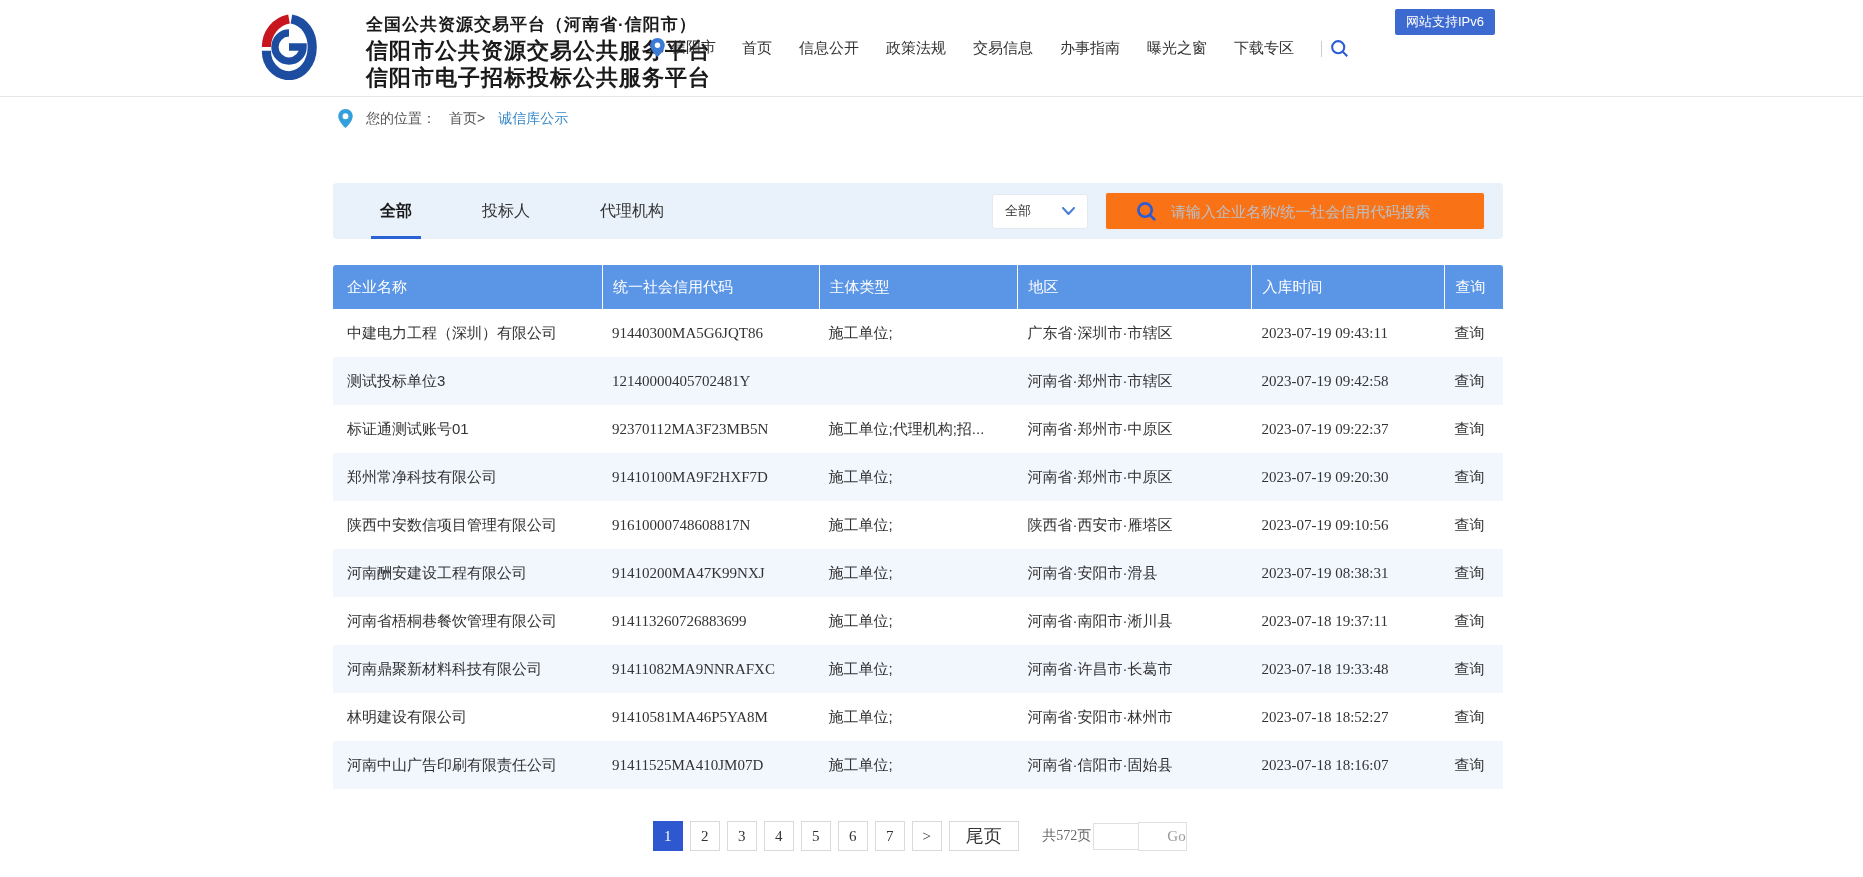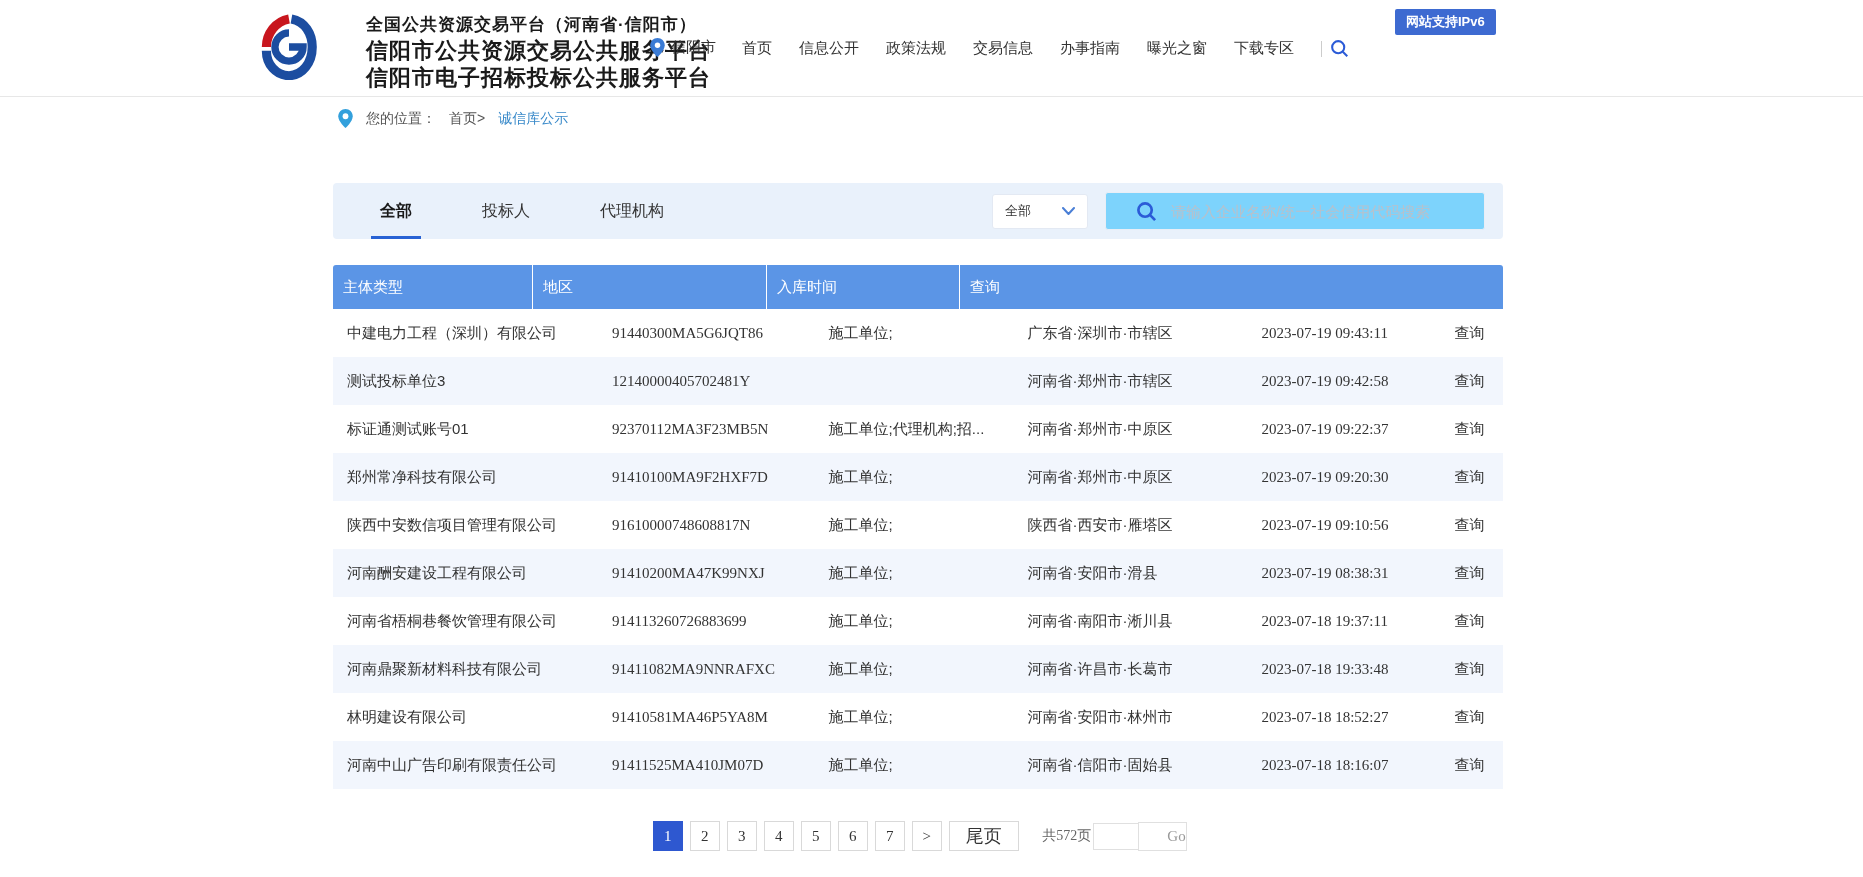--- a/index.html
+++ b/index.html
@@ -12,42 +12,42 @@
   .titles { position:absolute; left:326px; top:12px; color:#1a1a1a;margin-left:40px; }
   .title-sm { font-size:17px; font-weight:700; line-height:25px; letter-spacing:1px; }
   .title-lg { font-size:22px; font-weight:700; line-height:27px; letter-spacing:1px; }
   .city { position:absolute; left:650px; top:38px; display:flex; align-items:center; gap:6px;
           font-size:15px; color:#333; }
   .nav { position:absolute; left:742px; top:0; height:97px; display:flex; align-items:center; gap:27px; }
   .nav a { font-size:15px; color:#333; text-decoration:none; white-space:nowrap; }
   .nav-search { display:flex; align-items:center; gap:8px; }
   .nav-divider { width:1px; height:16px; background:#ccc; }
   .ipv6-badge { position:absolute; left:1395px; top:9px; background:#3d6ad1; color:#fff;
-                font-size:13px; padding:4px 11px; border-radius:2px;font-weight:bold; }
+                font-size:13px; padding:4px 11px; border-radius:2px; }
 
   
   .breadcrumb { position:absolute; left:338px; top:109px; display:flex; align-items:center; gap:13px;
                 font-size:14px; color:#555; }
   .breadcrumb .home { color:#555; text-decoration:none; }
   .breadcrumb .sep { color:#555; }
   .breadcrumb .current { color:#3889c9; text-decoration:none; }
 
   
   .content { position:absolute; left:333px; top:183px; width:1170px; }
 
   .filter-bar { height:56px; background:#e9f1fb; border-radius:4px; display:flex; align-items:center; }
   .tabs { display:flex; height:100%; margin-left:38px; gap:52px; }
   .tab { position:relative; display:flex; align-items:center; padding:0 9px; font-size:16px;
          color:#333; cursor:pointer; }
   .tab.active { color:#1a1a1a; font-weight:700; }
   .tab.active::after { content:""; position:absolute; left:0; right:0; bottom:0; height:3px; background:#2862d4; }
   .dropdown { margin-left:auto; width:96px; height:35px; background:#fff; border:1px solid #e3e9f3;
               border-radius:3px; display:flex; align-items:center; justify-content:space-between;
               padding:0 12px; font-size:13px; color:#333; cursor:pointer; }
-  .search-box { margin-left:17px; margin-right:18px; width:380px; height:38px; background:#7dd3fc;
+  .search-box { margin-left:17px; margin-right:18px; width:380px; height:38px; background:#f97316;
                 border:1px solid #e9eef6; border-radius:3px; display:flex; align-items:center; }
   .search-box svg { margin-left:30px; flex:none; }
   .search-box input { border:none; outline:none; background:transparent; flex:1; margin-left:14px;
                       font-size:15px; color:#333; font-family:"Liberation Sans", sans-serif; }
   .search-box input::placeholder { color:#b9c0ca; }
 
   
   .table { margin-top:26px; }
   .thead { display:flex; background:#5b95e6; color:#fff; height:44px; align-items:stretch;
            border-radius:3px 3px 0 0; font-size:15px; }
@@ -152,20 +152,22 @@
         <svg width="21" height="21" viewBox="0 0 22 22">
           <circle cx="9.5" cy="9.5" r="7" fill="none" stroke="#2b5bd7" stroke-width="2.8"></circle>
           <line x1="14.8" y1="14.8" x2="20" y2="20" stroke="#2b5bd7" stroke-width="2.8"></line>
         </svg>
         <input type="text" placeholder="请输入企业名称/统一社会信用代码搜索" style="">
       </div>
     </div>
 
     <div class="table">
       <div class="thead">
+        <div class="cell c0">企业名称</div>
+        <div class="cell c1" style="font-family:'Liberation Sans',sans-serif;">统一社会信用代码</div>
         <div class="cell c2">主体类型</div>
         <div class="cell c3">地区</div>
         <div class="cell c4" style="font-family:'Liberation Sans',sans-serif;">入库时间</div>
         <div class="cell c5">查询</div>
       </div>
       <div>
           <div class="trow">
             <div class="cell c0">中建电力工程（深圳）有限公司</div>
             <div class="cell c1">91440300MA5G6JQT86</div>
             <div class="cell c2">施工单位;</div>

